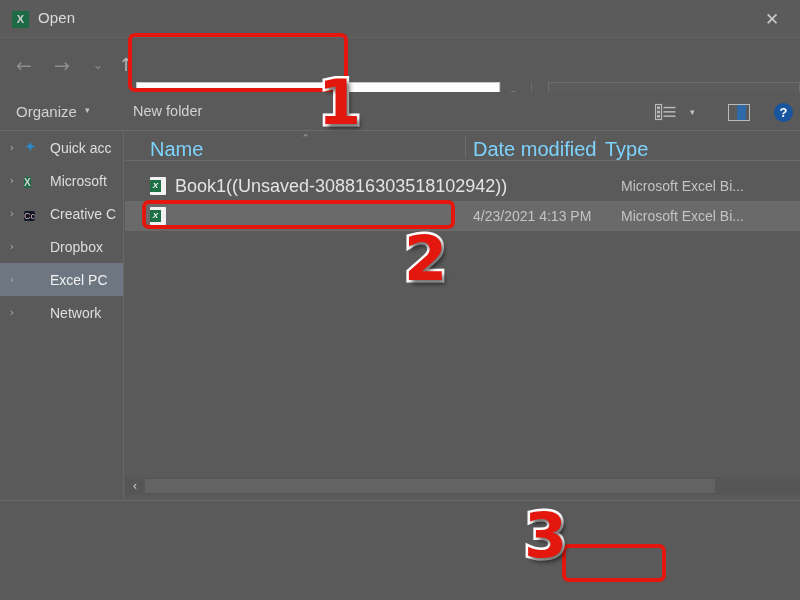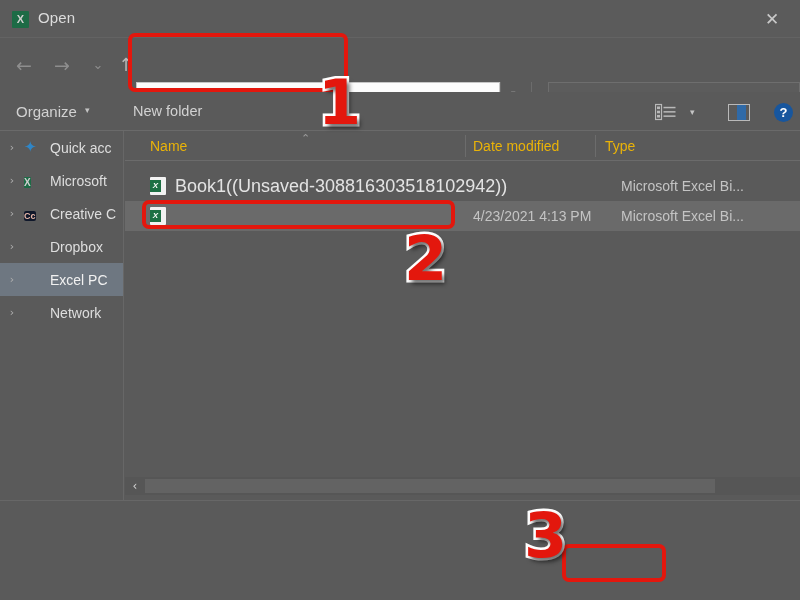--- a/index.html
+++ b/index.html
@@ -137,38 +137,38 @@
     font-family: "DejaVu Sans", sans-serif;
   }
   .side-ico { width: 20px; height: 17px; margin-right: 6px; position: relative; }
   .side-label { color: #dedede; font-size: 14px; white-space: nowrap; }
   .side-item.sel .side-label { color: #f1f1f1; }
 
   .ico-star  { color:#2f86c7; font-size:15px; font-family:"DejaVu Sans",sans-serif; line-height:17px;}
   .ico-excel { width:15px; height:15px; background:#1d6b46; border-radius:1px; color:#cfcfcf;
                font-size:10px; font-weight:bold; text-align:center; line-height:15px; }
   .ico-cc    { width:15px; height:15px; background:#0f172a; border-radius:2px; color:#e8b8a8;
-               font-size:9px; font-weight:bold; text-align:center; line-height:15px; }
+               font-size:9px; font-weight:normal; text-align:center; line-height:15px; }
   .ico-box   { width:13px; height:15px; background:linear-gradient(#d9b455,#c9a347); border-radius:1px;}
   .ico-pc    { width:17px; height:13px; background:#4d7fae; border-radius:2px;
                box-shadow: 0 3px 0 -1px #3e6b97; }
   .ico-net   { width:16px; height:13px; background:#3f6f9e; border-radius:2px;
                box-shadow: 4px -3px 0 -1px #5c8cb8; }
 
   
   #filepane {
     position: absolute; left: 125px; top: 131px; width: 675px; height: 369px;
     background: #5a5a5a;
   }
   #colheader {
     position: absolute; left: 0; top: 0; width: 675px; height: 30px;
     border-bottom: 1px solid #6b6b6b;
   }
   .colh {
-    position: absolute; top: 7px; color: #eab308; font-size: 14px;
+    position: absolute; top: 7px; color: #7dd3fc; font-size: 20px;
   }
   .colsep { position: absolute; top: 4px; width: 1px; height: 22px; background: #6c6c6c; }
   #sortcaret {
     position: absolute; left: 176px; top: 1px; color: #9c9c9c; font-size: 11px;
     font-family: "DejaVu Sans", sans-serif;
   }
 
   .frow {
     position: absolute; left: 0; width: 675px; height: 30px;
     display: flex; align-items: center;

